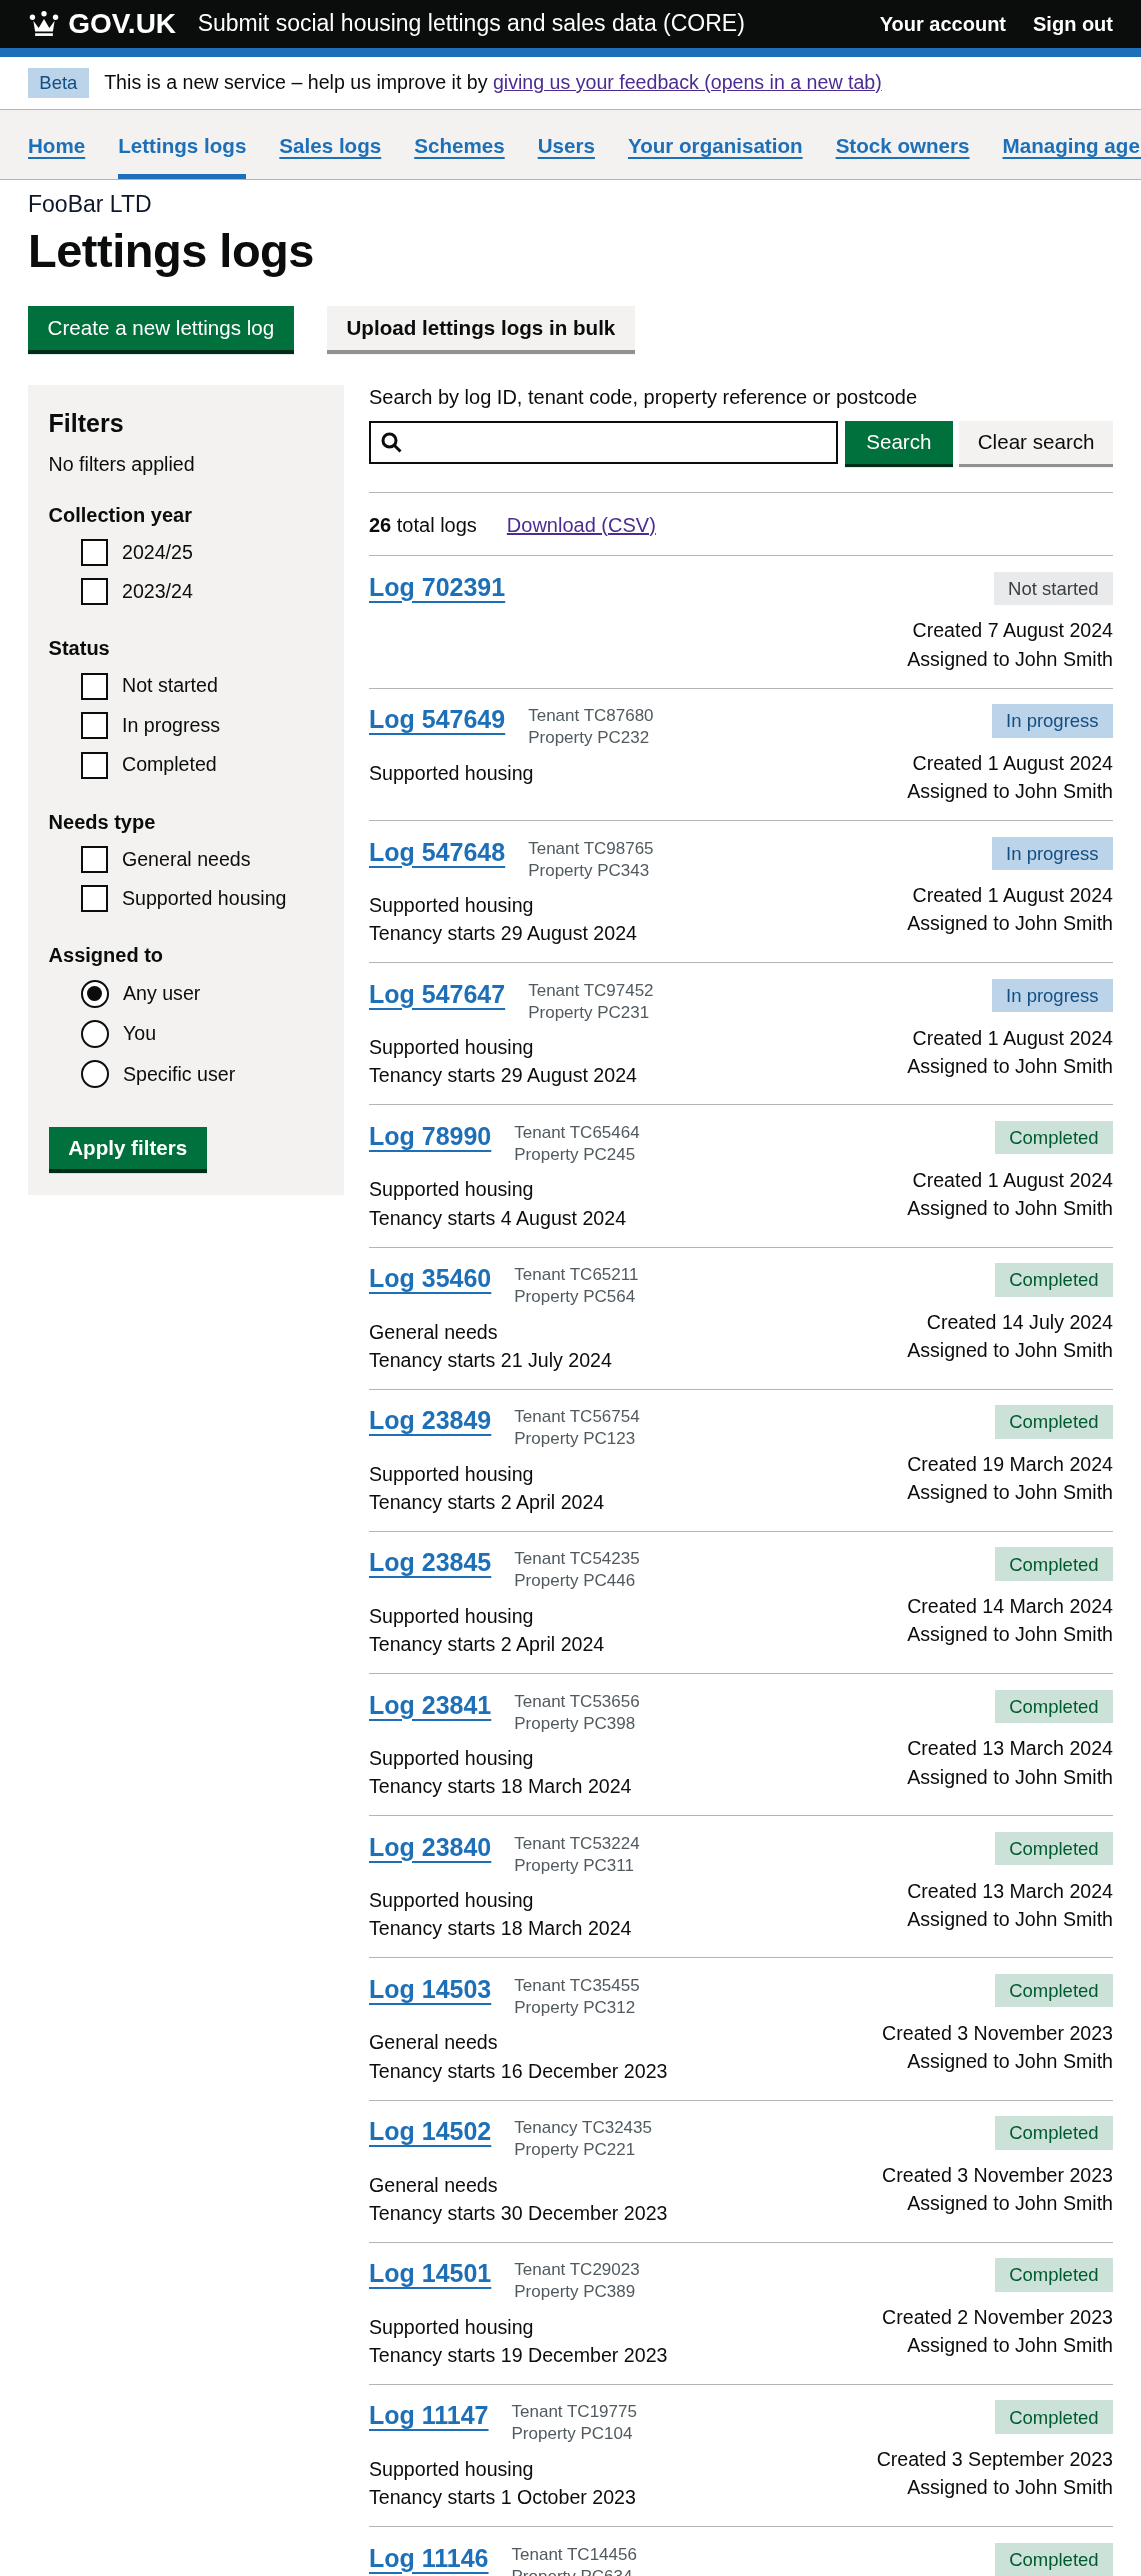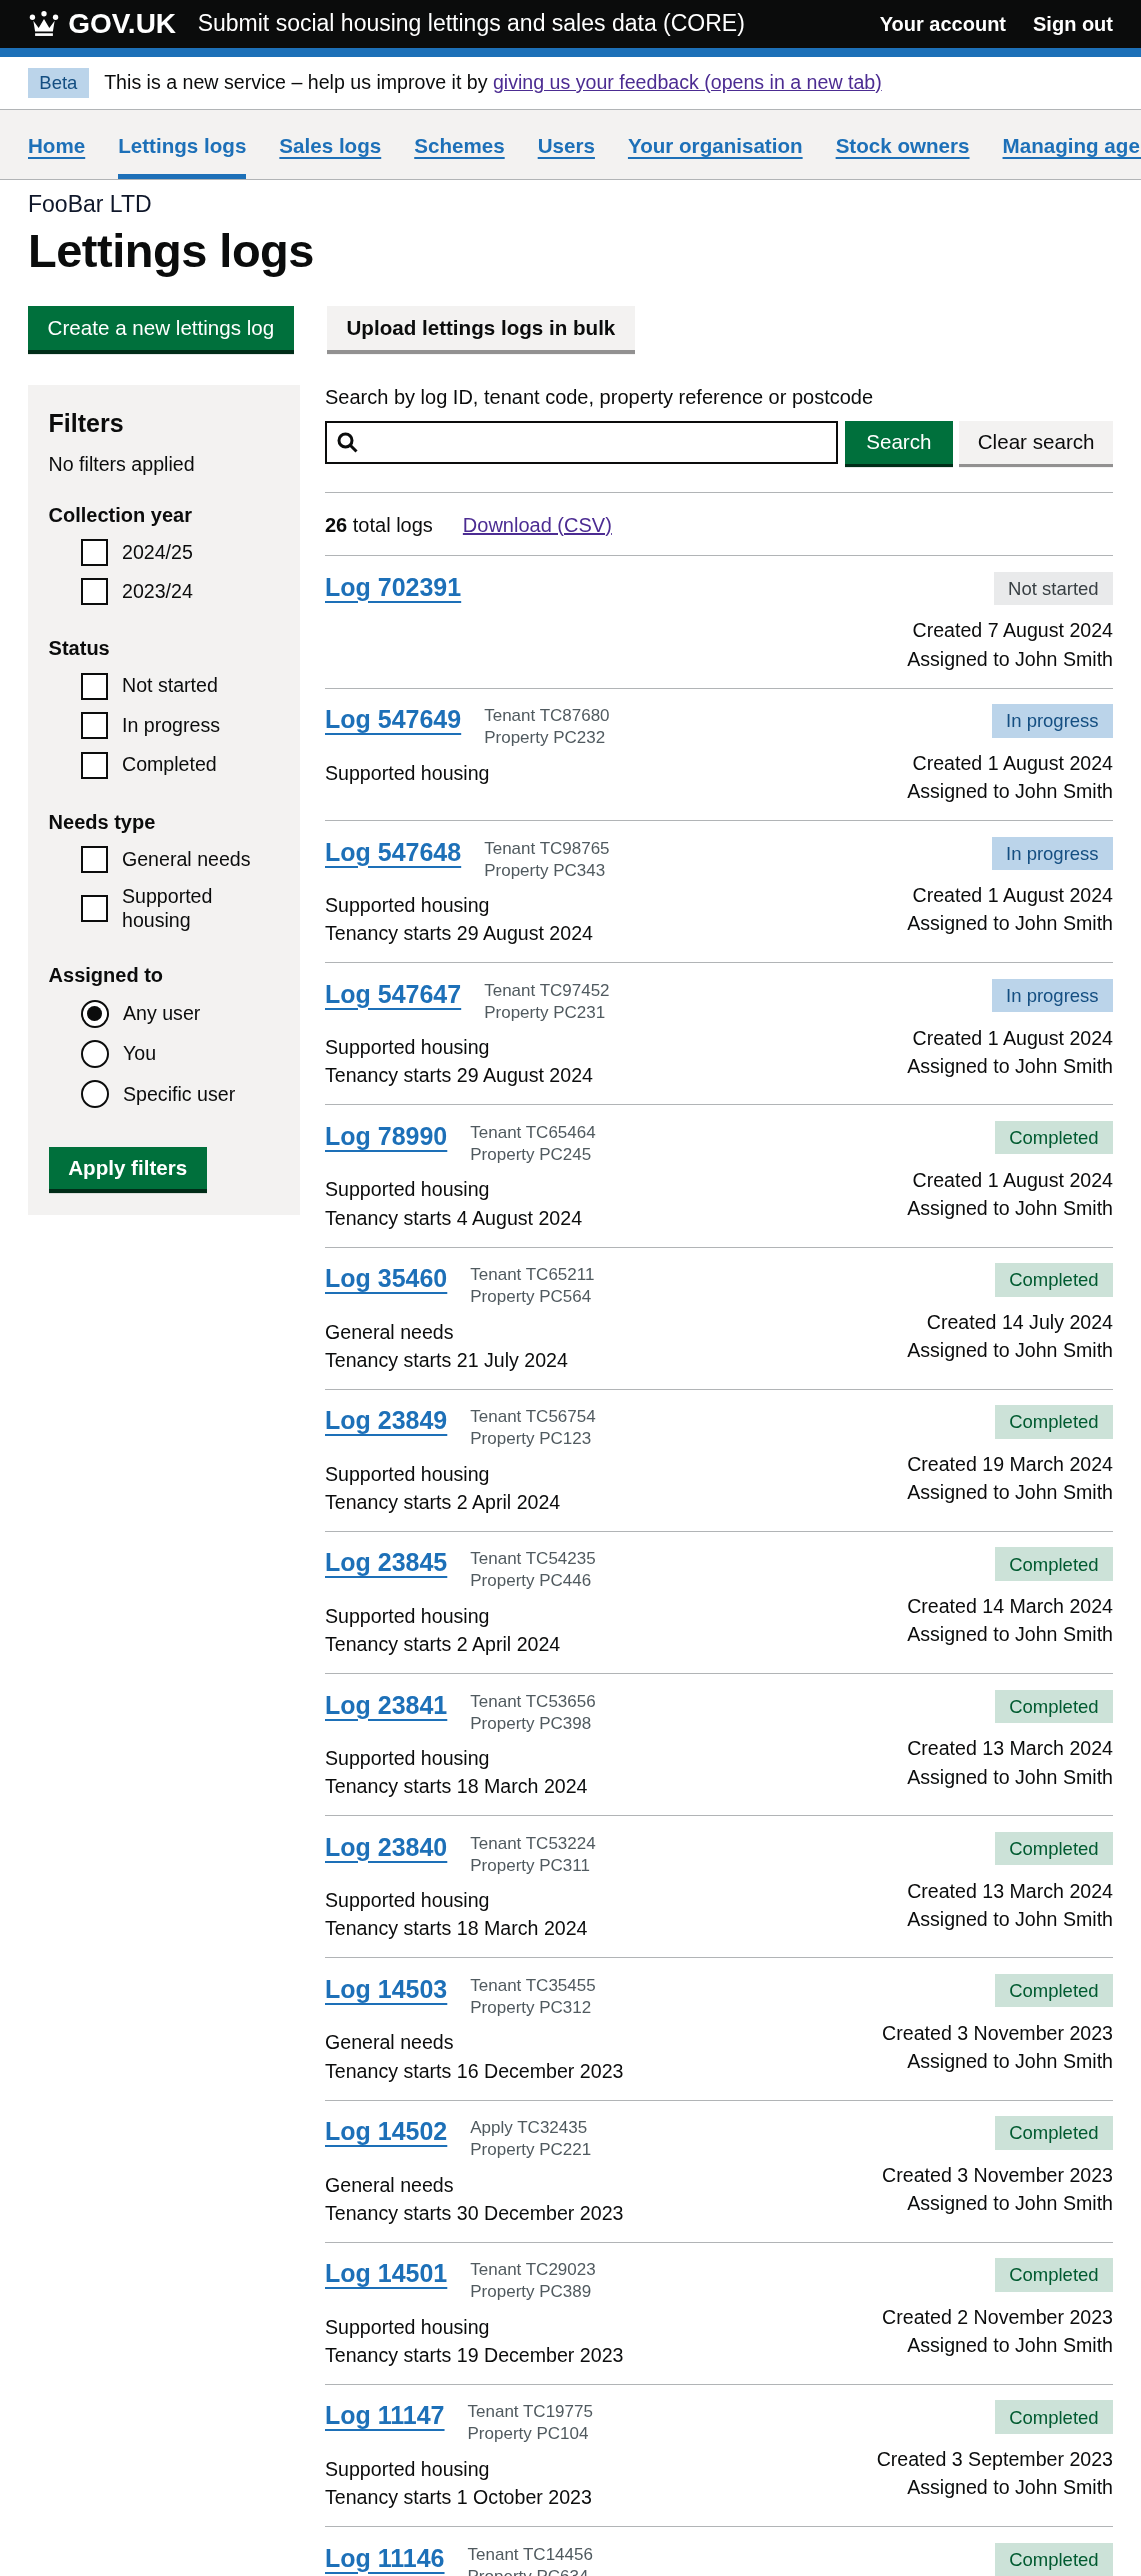--- a/index.html
+++ b/index.html
@@ -36,21 +36,21 @@
   .page-title { font-size:47px; font-weight:bold; margin:4.1px 0 0; letter-spacing:-0.5px; }
   .actions { margin-top:27px; display:flex; gap:33px; }
   .btn { display:inline-flex; align-items:center; border:none; font-size:20.6px; padding:9.3px 19.6px; text-decoration:none; cursor:pointer; font-family:inherit; }
   .btn-primary { background:#00703c; color:#fff; box-shadow:0 4.1px 0 #002d18; }
   .btn-secondary { background:#f3f2f1; color:#0b0c0c; box-shadow:0 4.1px 0 #929191;font-weight:bold; }
 
   
   .layout { display:flex; margin-top:35px; align-items:flex-start; gap:25px; }
 
   
-  .sidebar { width:272px; flex:0 0 auto; background:#f3f2f1; padding:23px 20.6px 26px; }
+  .sidebar { width:316px; flex:0 0 auto; background:#f3f2f1; padding:23px 20.6px 26px; }
   .filters-heading { font-size:25px; font-weight:bold; margin:0 0 15.5px; }
   .no-filters { font-size:19.6px; margin:0 0 26px; }
   .filter-group { margin-bottom:31px; }
   .filter-label { font-size:20px; font-weight:bold; margin-bottom:12.4px; }
   .option { display:flex; align-items:center; gap:14.4px; margin-bottom:12.4px; font-size:19.6px;padding-left:32px; }
   .checkbox { width:27px; height:27px; background:#fff; border:2.6px solid #0b0c0c; flex:0 0 auto; cursor:pointer; }
   .radio { width:28px; height:28px; border-radius:50%; background:#fff; border:2.6px solid #0b0c0c; flex:0 0 auto; position:relative; cursor:pointer; }
   .radio.selected::after { content:""; position:absolute; inset:4.6px; border-radius:50%; background:#0b0c0c; }
   .apply-btn { margin-top:7.2px;font-weight:bold; }
 
@@ -429,21 +429,21 @@
       <div class="log-created">Created 3 November 2023</div>
       <div class="log-assigned">Assigned to John Smith</div>
     </div>
   </article>
 
   <article class="log-card">
     <div class="log-left">
       <div class="log-head">
         <a class="log-link" href="#">Log 14502</a>
         <div class="log-meta">
-          <div>Apply TC32435</div>
+          <div>Tenancy TC32435</div>
           <div>Property PC221</div>
         </div>
       </div>
       <div class="log-needs">General needs</div>
       <div class="log-tenancy">Tenancy starts 30 December 2023</div>
     </div>
     <div class="log-right">
       <span class="tag tag--green">Completed</span>
       <div class="log-created">Created 3 November 2023</div>
       <div class="log-assigned">Assigned to John Smith</div>

